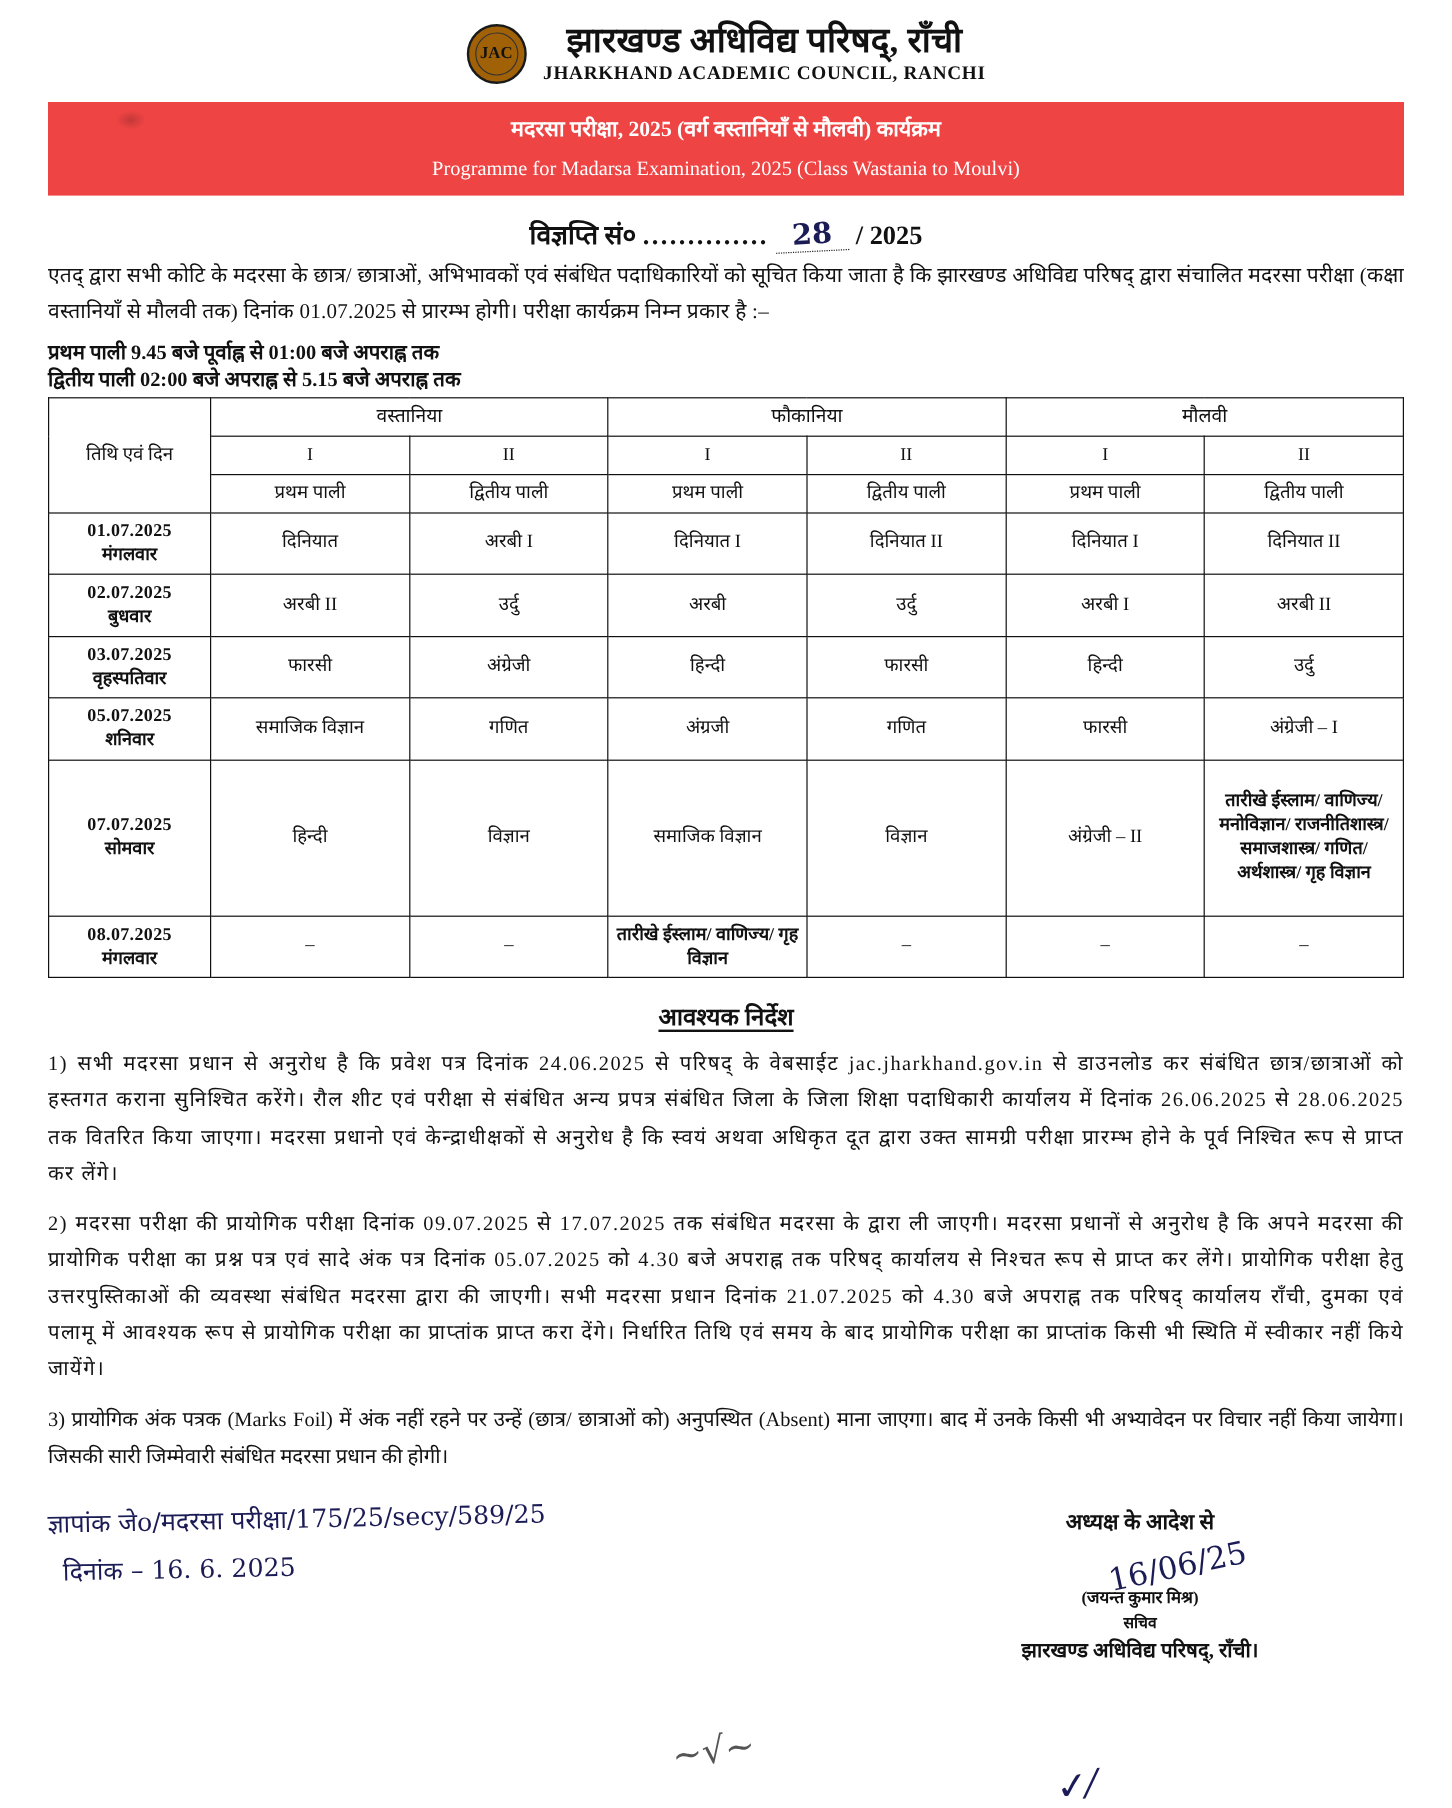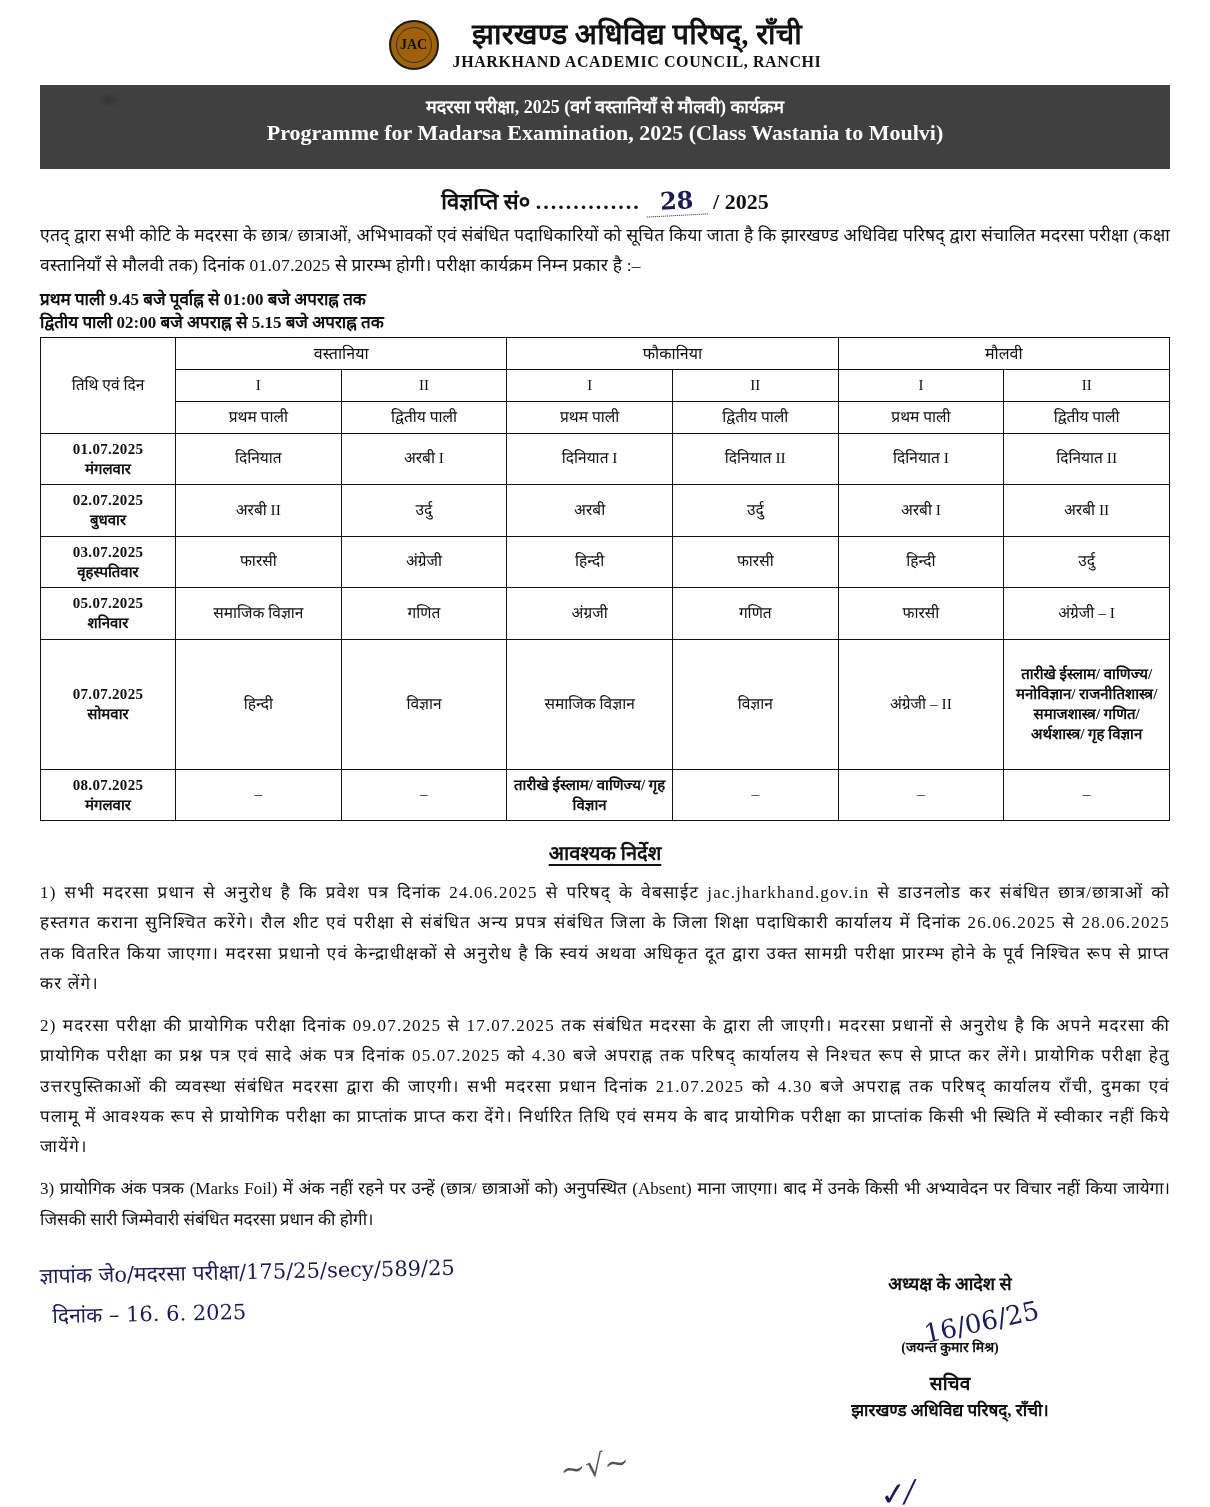--- a/index.html
+++ b/index.html
@@ -63,27 +63,27 @@
   .title-en {
     font-size: 16px;
     font-weight: bold;
     letter-spacing: .6px;
     margin-top: 2px;
   }
 
   
   .banner {
     margin: 14px 40px 0 40px;
-    background: #404040;
+    background: #ef4444;
     color: #fff;
     text-align: center;
-    padding: 10px 8px 23px 8px;
+    padding: 10px 8px 12px 8px;
   }
   .banner-hi { font-size: 18px; font-weight: bold; line-height: 1.35; }
-  .banner-en { font-size: 22px; font-weight: bold; margin-top: 0; }
+  .banner-en { font-size: 17px; font-weight: normal; margin-top: 11px; }
 
   
   .notice-line {
     text-align: center;
     margin-top: 16px;
     font-size: 22px;
     font-weight: bold;
     position: relative;
   }
   .notice-num {
@@ -171,36 +171,36 @@
     font-family: "DejaVu Serif", serif;
     color: #1b1b55;
     font-size: 21px;
     line-height: 1.9;
     transform: rotate(-1.2deg);
   }
   .memo .l2 { margin-left: 12px; }
   .sig-block {
     position: absolute;
     right: 10px;
-    top: 18px;
+    top: 8px;
     text-align: center;
     width: 420px;
   }
   .by-order { font-size: 18px; font-weight: bold; margin-bottom: 42px; }
   .sig-scribble {
     position: absolute;
     right: 120px;
     top: 36px;
     font-family: "DejaVu Serif", serif;
     color: #1b1b55;
     font-size: 26px;
     transform: rotate(-12deg);
   }
   .sig-name { font-size: 14px; font-weight: bold; }
-  .sig-role { font-size: 19px; font-weight: bold; margin-top: 14px; }
+  .sig-role { font-size: 13px; font-weight: bold; margin-top: 2px; }
   .sig-org { font-size: 17px; font-weight: bold; margin-top: 2px; }
   .bottom-scribble {
     position: absolute;
     left: 520px;
     bottom: -10px;
     font-family: "DejaVu Serif", serif;
     color: #2a2a2a;
     font-size: 30px;
     transform: rotate(-8deg);
     opacity: .8;

